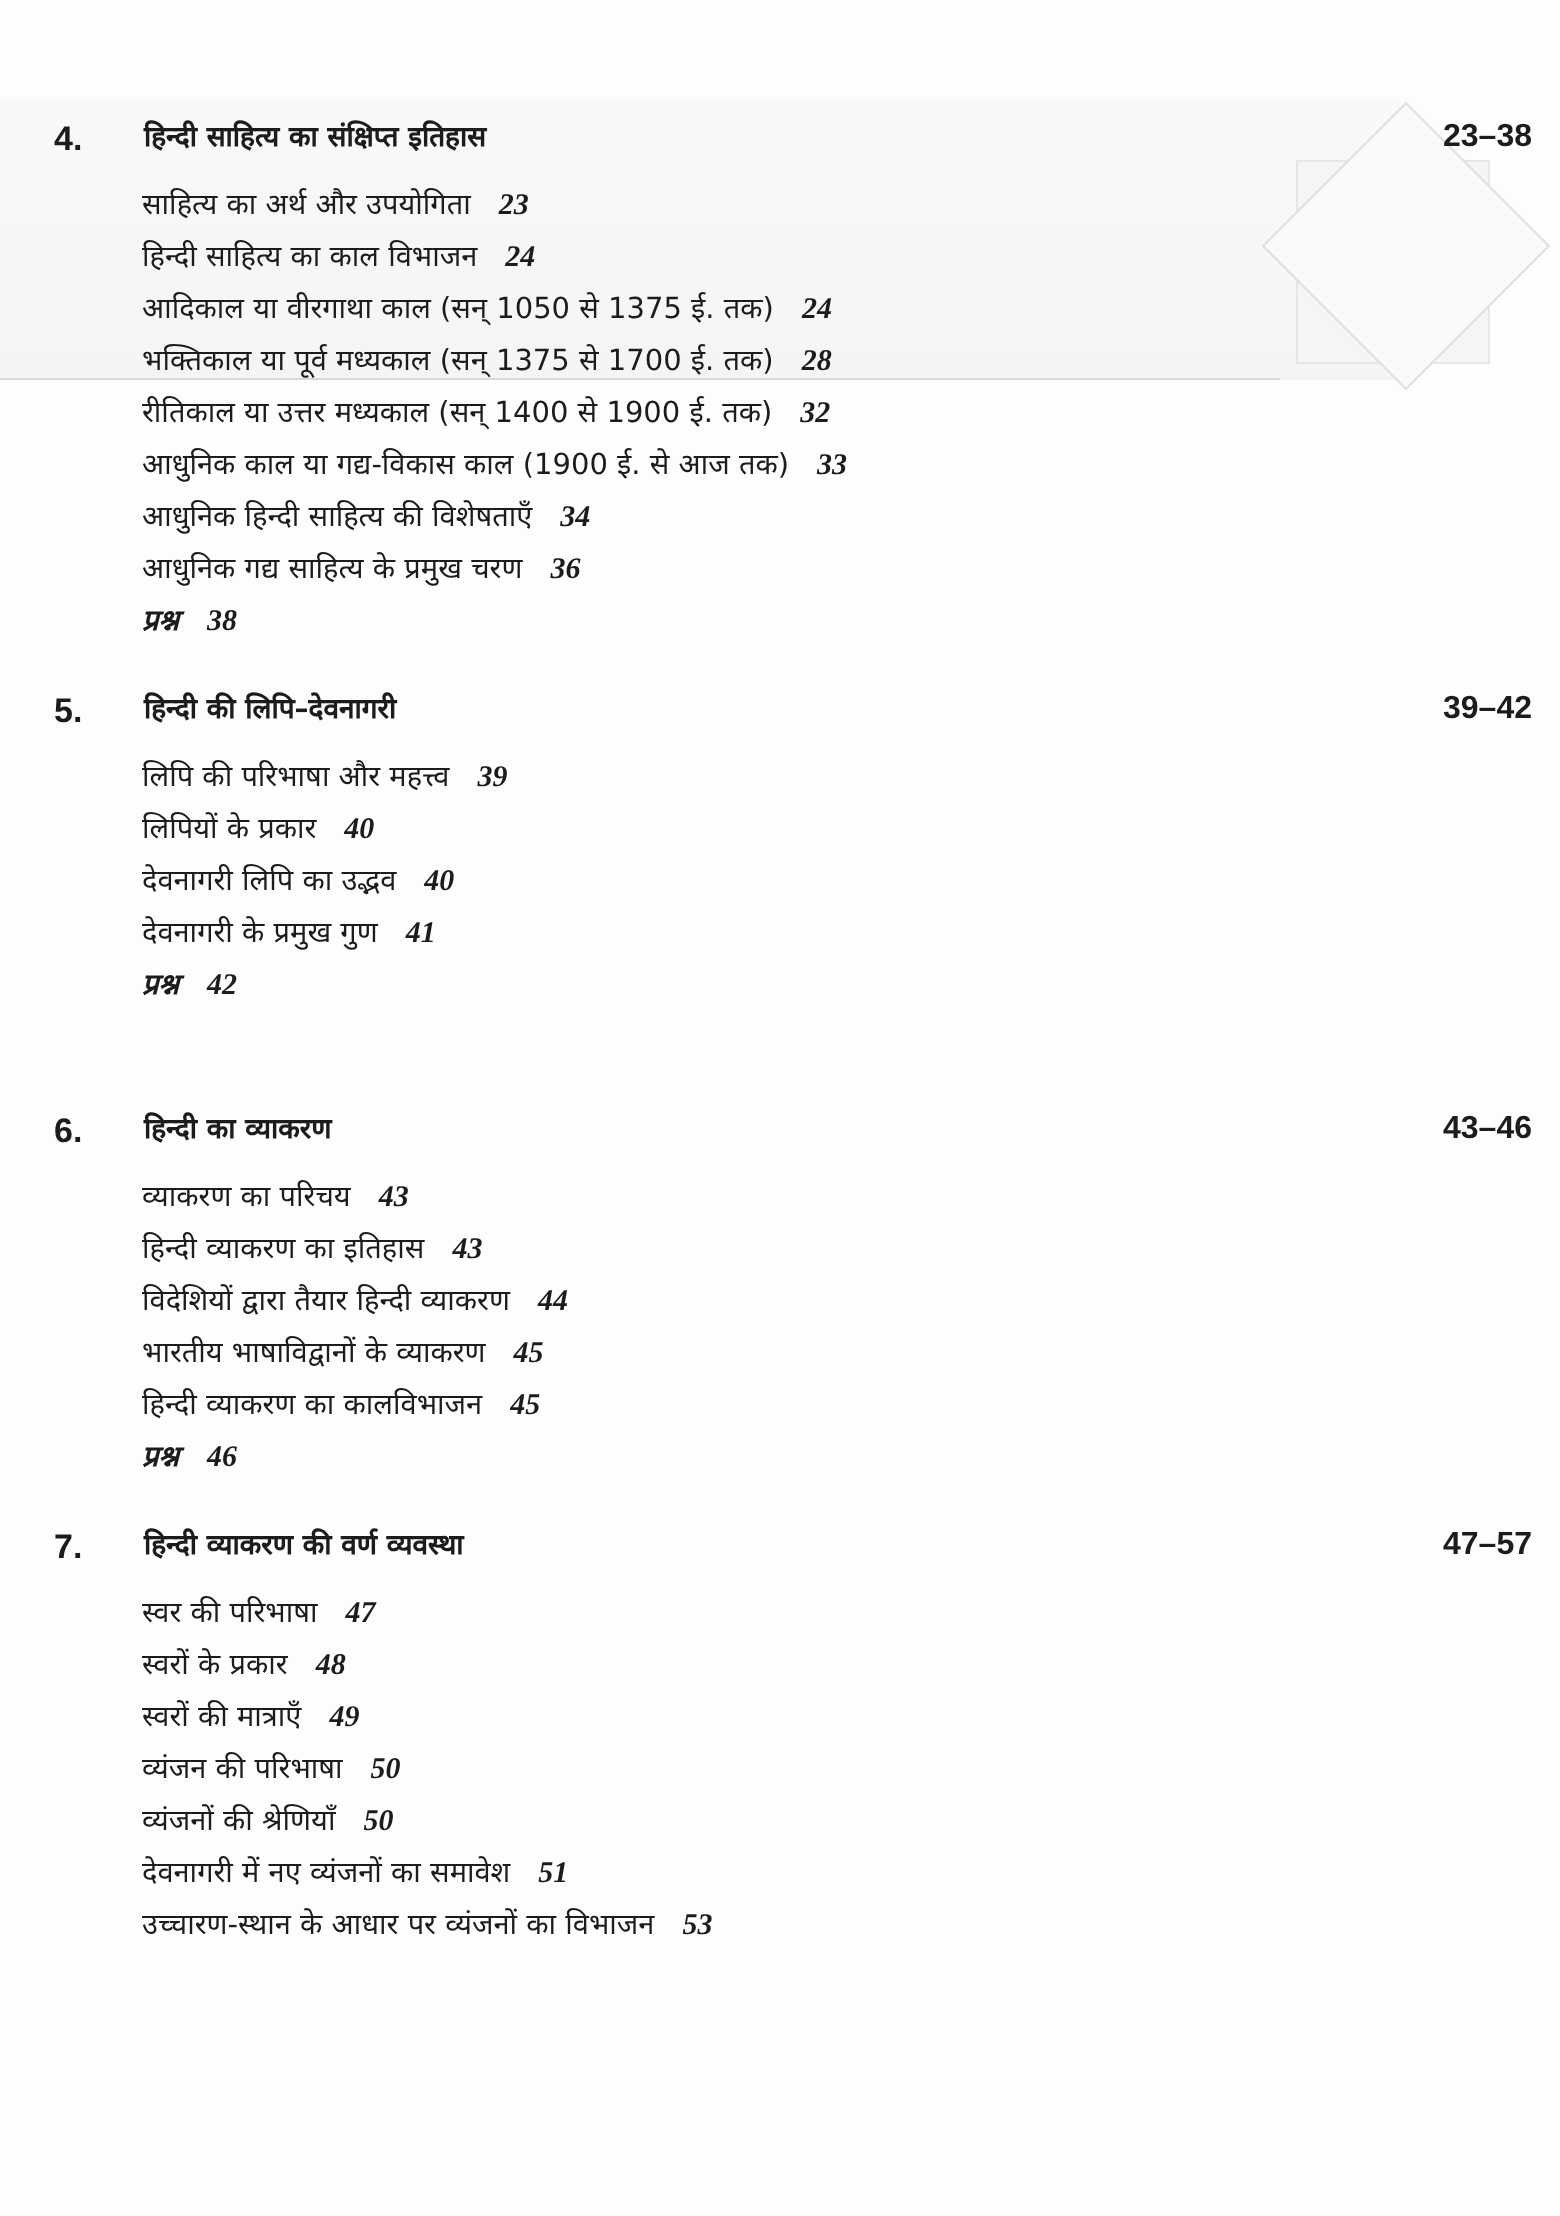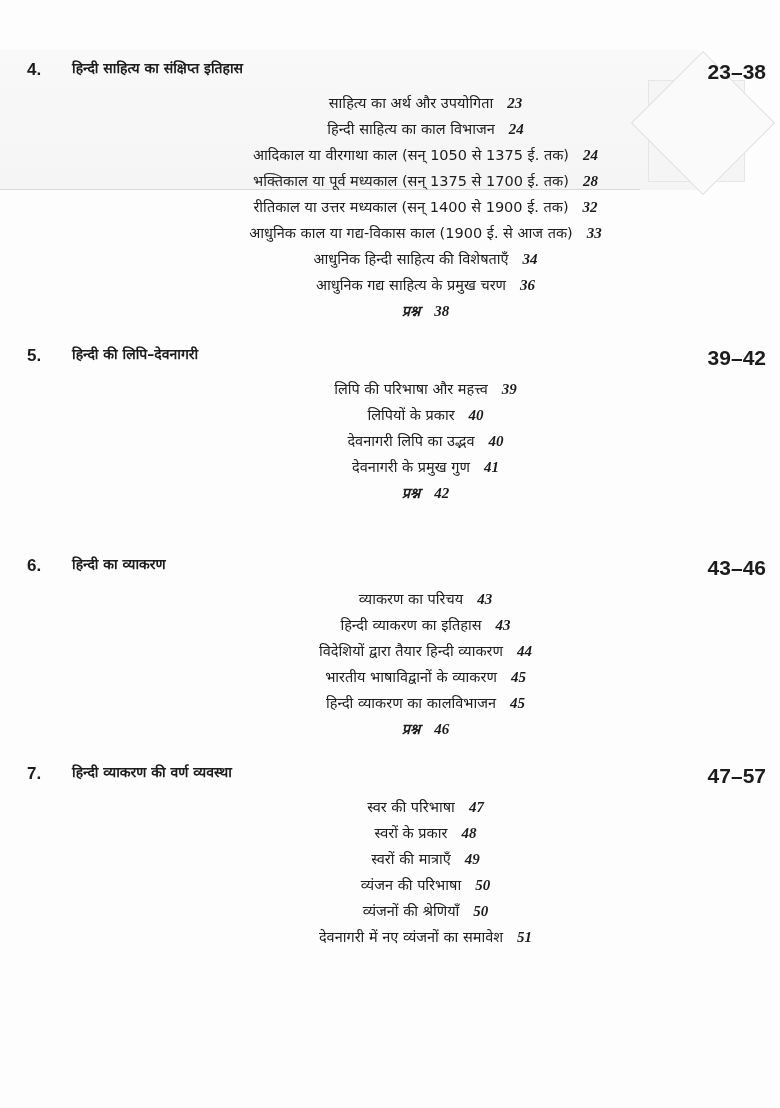--- a/index.html
+++ b/index.html
@@ -37,23 +37,23 @@
   .ch-num {
     position: absolute; left: 27px; top: 0;
     font-family: "Liberation Sans", sans-serif; font-weight: bold; font-size: 17px;
   }
   .ch-title {
     position: absolute; left: 72px; top: -2px;
     font-family: "DejaVu Sans", sans-serif; font-weight: bold; font-size: 14px;
   }
   .ch-pages {
     position: absolute; right: 14px; top: 0;
-    font-family: "Liberation Sans", sans-serif; font-weight: bold; font-size: 21px;
+    font-family: "Liberation Sans", sans-serif; font-weight: bold; font-size: 16px;
   }
-  .items { list-style: none; margin: 0; padding: 0 0 0 71px; text-align: center; }
+  .items { list-style: none; margin: 0; padding: 0 0 0 71px; }
   .item {
     height: 26px; line-height: 26px;
     font-family: "DejaVu Sans", sans-serif; font-size: 14.5px; white-space: nowrap;
   }
   .item .pg {
     font-family: "Liberation Serif", serif; font-style: italic; font-weight: bold;
     font-size: 15px; margin-left: 14px;
   }
   .item.q .lbl { font-style: italic; font-weight: bold; }
 </style>
@@ -119,15 +119,16 @@
         <span class="ch-title">हिन्दी व्याकरण की वर्ण व्यवस्था</span>
         <span class="ch-pages">47–57</span>
       </div>
       <ul class="items">
         <li class="item"><span class="lbl">स्वर की परिभाषा</span><span class="pg">47</span></li>
         <li class="item"><span class="lbl">स्वरों के प्रकार</span><span class="pg">48</span></li>
         <li class="item"><span class="lbl">स्वरों की मात्राएँ</span><span class="pg">49</span></li>
         <li class="item"><span class="lbl">व्यंजन की परिभाषा</span><span class="pg">50</span></li>
         <li class="item"><span class="lbl">व्यंजनों की श्रेणियाँ</span><span class="pg">50</span></li>
         <li class="item"><span class="lbl">देवनागरी में नए व्यंजनों का समावेश</span><span class="pg">51</span></li>
+        <li class="item"><span class="lbl">उच्चारण-स्थान के आधार पर व्यंजनों का विभाजन</span><span class="pg">53</span></li>
       </ul>
     </section>
   </div>
 
 </body></html>

